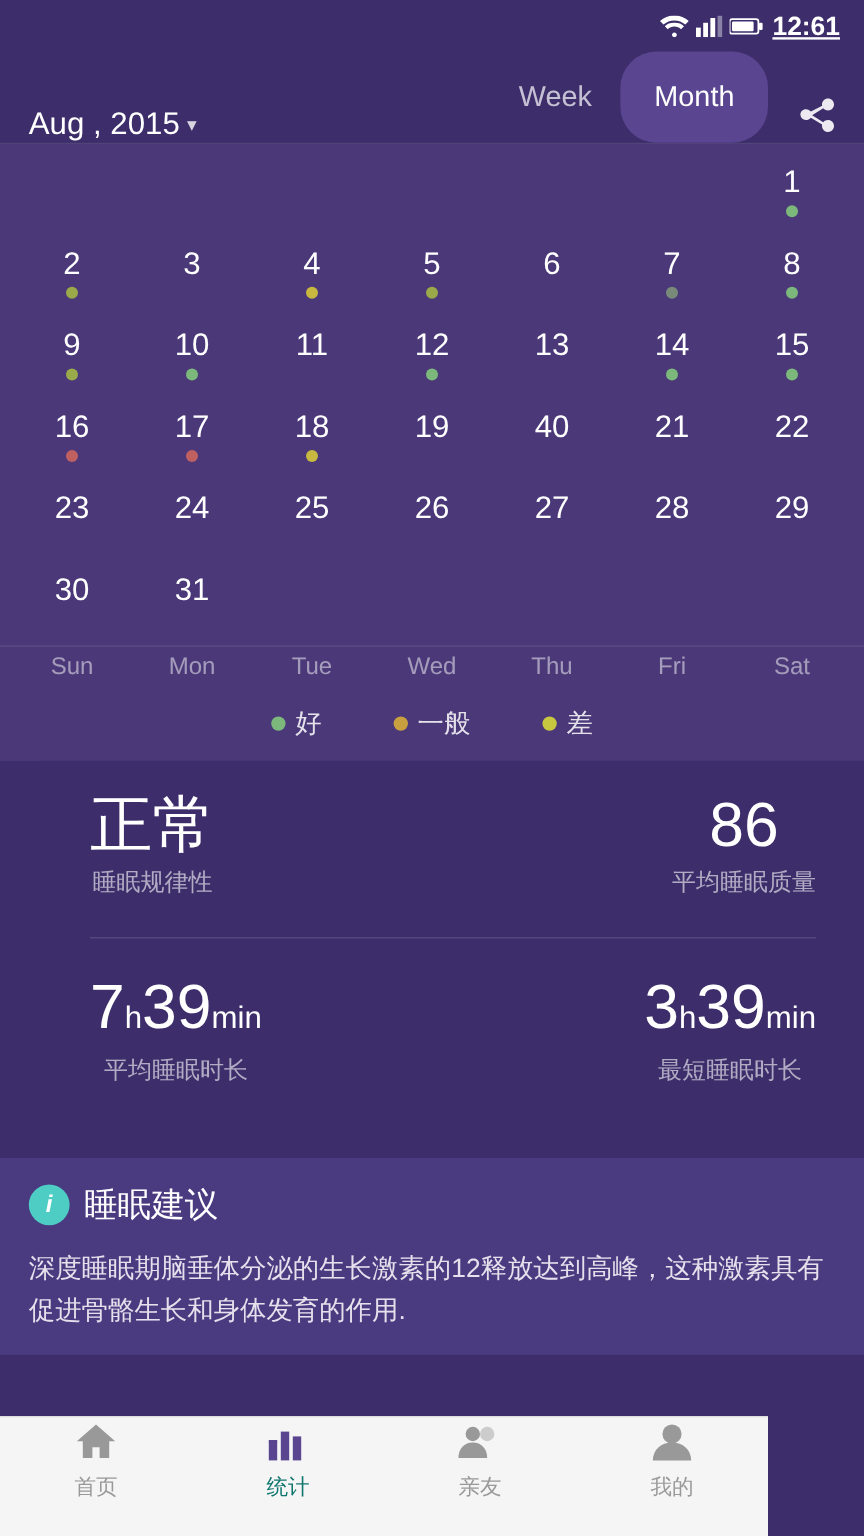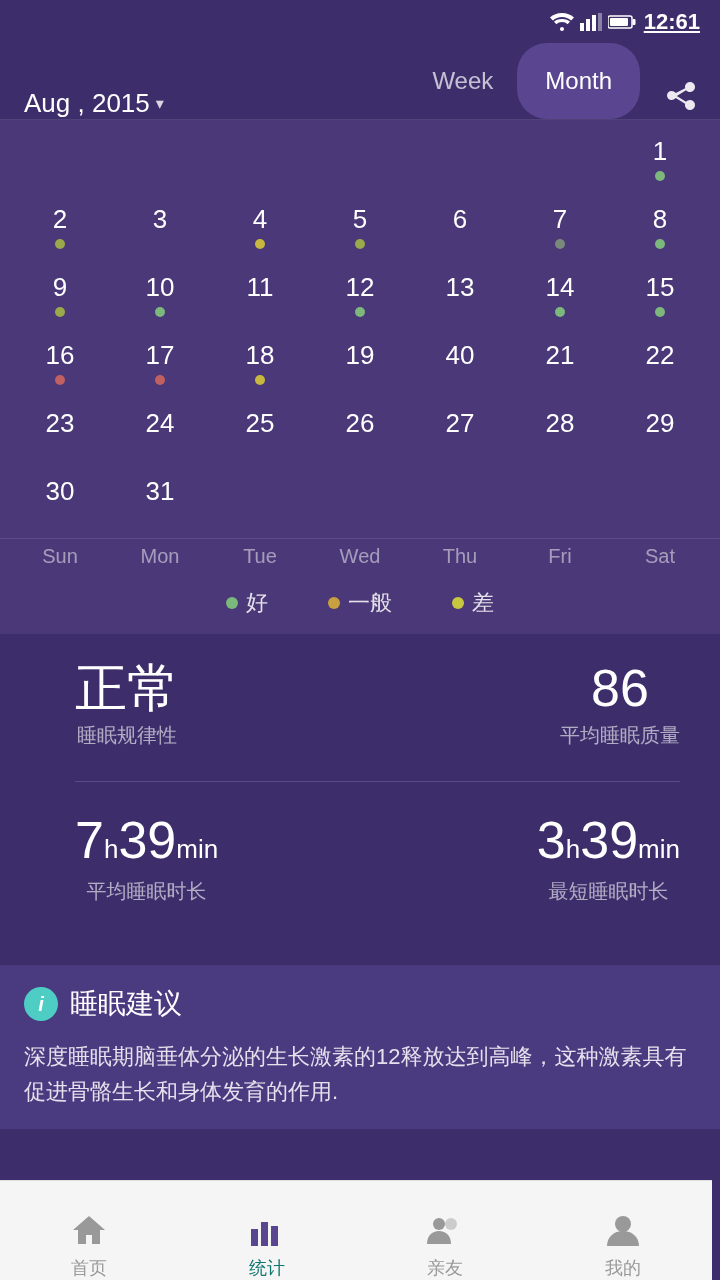--- a/index.html
+++ b/index.html
@@ -230,25 +230,25 @@
     .advice-text {
       font-size: 22px;
       color: rgba(255,255,255,0.85);
       line-height: 1.6;
     }
 
     
     .bottom-nav {
       position: fixed;
       bottom: 0;
-      width: 712px;
+      width: 640px;
       height: 100px;
       background: #f5f5f5;
       display: flex;
-      align-items: flex-end;
+      align-items: flex-start;
       justify-content: space-around;
       border-top: 1px solid #ddd;
     }
 
     .nav-item {
       display: flex;
       flex-direction: column;
       align-items: center;
       gap: 6px;
       color: #999;

